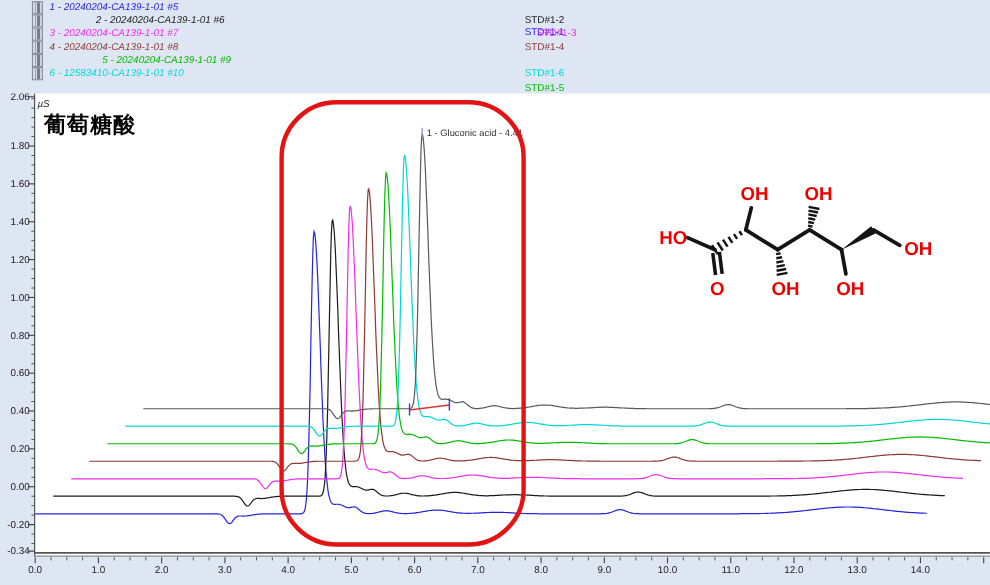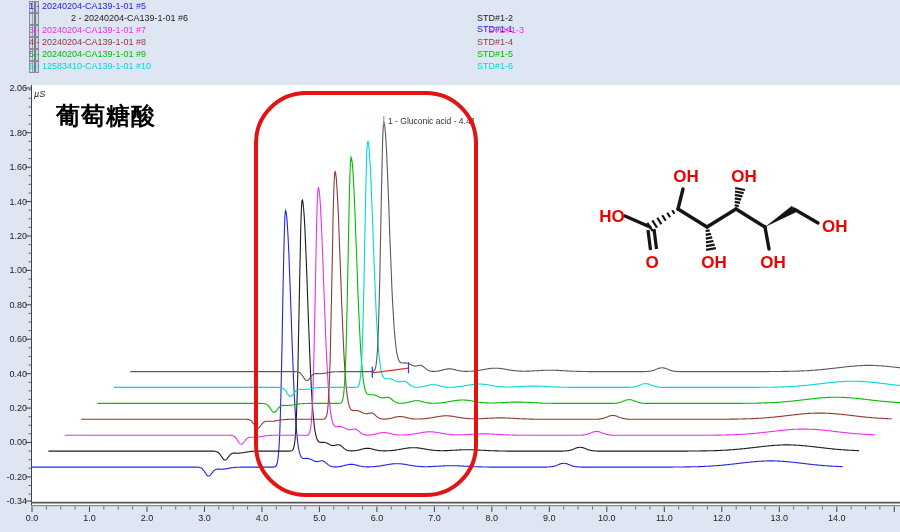--- a/index.html
+++ b/index.html
@@ -4,29 +4,29 @@
 <style>
   html,body{margin:0;padding:0;background:#fff;}
   .screen{position:relative;width:900px;height:532px;overflow:hidden;
           font-family:"Liberation Sans",sans-serif;background:#fff;}
   
   .legend{position:absolute;left:0;top:0;width:900px;height:85px;background:#dee6f3;z-index:5;}
   .lrow{position:relative;height:12px;line-height:12px;font-size:9px;white-space:nowrap;}
   .lrow.hl{background:#d7d8de;border-bottom:1px solid #5a5a66;}
   .licon{position:absolute;left:29px;top:1px;width:8px;height:10px;border:1px solid #8a8a9a;
          background:linear-gradient(90deg,#d8dce8 0 2px,#9aa0b0 2px 3px,#d8dce8 3px 4px,#767c8c 4px 6px,#cfd4e2 6px 8px);}
-  .lname{position:absolute;left:29px;top:0;}
+  .lname{position:absolute;left:45px;top:0;font-style:italic;}
   .lstd{position:absolute;left:477px;top:0;}
   
   .chart{position:absolute;left:0;top:0;z-index:1;}
   .unit{font-size:9px;font-style:italic;fill:#1c2430;}
   .pklabel{font-size:8.5px;fill:#333;}
   .tick-label{font-size:9px;fill:#222;}
   
-  .cn-title{position:absolute;left:56px;top:100px;font-size:24px;font-weight:bold;color:#000;z-index:6;letter-spacing:1px;}
+  .cn-title{position:absolute;left:40px;top:100px;font-size:20px;font-weight:bold;color:#000;z-index:6;letter-spacing:1px;}
   
   .red-box{position:absolute;left:254px;top:91px;width:224px;height:406px;box-sizing:border-box;
            border:4.5px solid #e31313;border-radius:52px;z-index:7;}
   
   .molecule{position:absolute;left:592px;top:148px;z-index:6;}
   .mol-label{font-size:17px;font-weight:bold;fill:#ee0000;}
 </style>
 </head>
 <body>
 
@@ -222,22 +222,22 @@
         <span class="lname" style="color: rgb(240, 44, 240);">3 - 20240204-CA139-1-01 #7</span>
         <span class="lstd" style="color: rgb(240, 44, 240); margin-left: 11px;">STD#1-3</span>
       </div>
       <div class="lrow">
         <span class="licon"></span>
         <span class="lname" style="color: rgb(143, 58, 53);">4 - 20240204-CA139-1-01 #8</span>
         <span class="lstd" style="color: rgb(143, 58, 53); text-align: center;">STD#1-4</span>
       </div>
       <div class="lrow">
         <span class="licon"></span>
-        <span class="lname" style="color: rgb(0, 189, 0);">5 - 20240204-CA139-1-01 #9</span>
-        <span class="lstd" style="color: rgb(0, 189, 0);">STD#1-5</span>
+        <span class="lname" style="color: rgb(0, 189, 0); margin-left: 48px;">5 - 20240204-CA139-1-01 #9</span>
+        <span class="lstd" style="color: rgb(0, 189, 0); margin-top: 26px;">STD#1-5</span>
       </div>
       <div class="lrow">
         <span class="licon"></span>
         <span class="lname" style="color: rgb(0, 216, 216);">6 - 12583410-CA139-1-01 #10</span>
         <span class="lstd" style="color: rgb(0, 216, 216); text-align: right;">STD#1-6</span>
       </div>
     </div>
 
   <div class="cn-title">葡萄糖酸</div>
 

